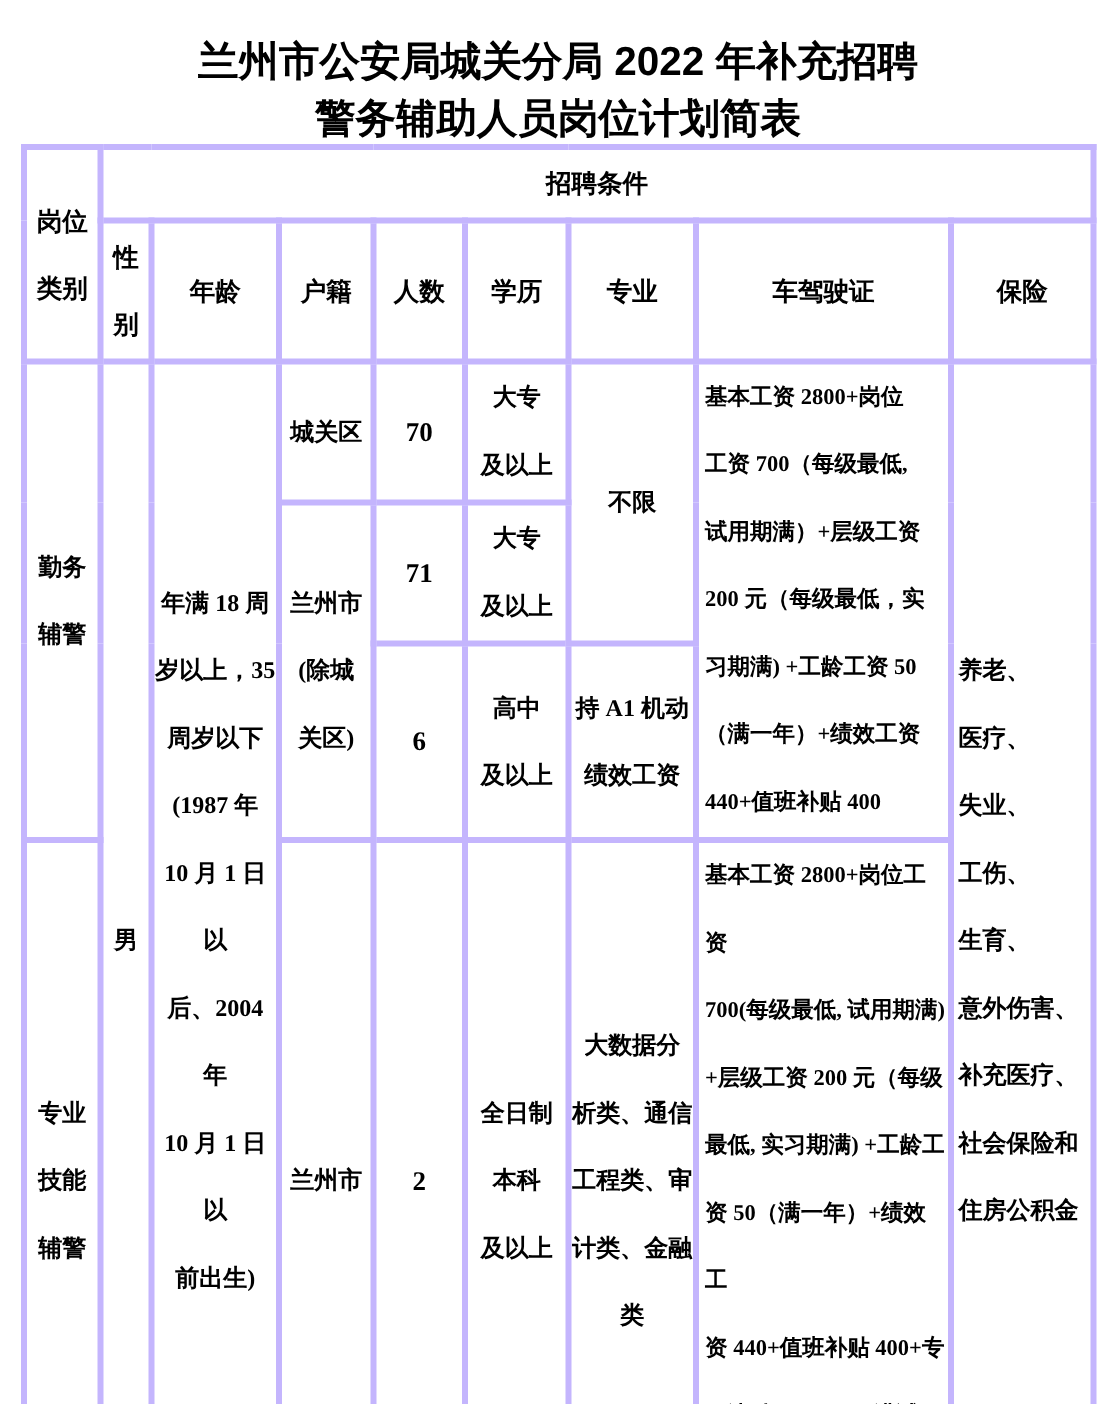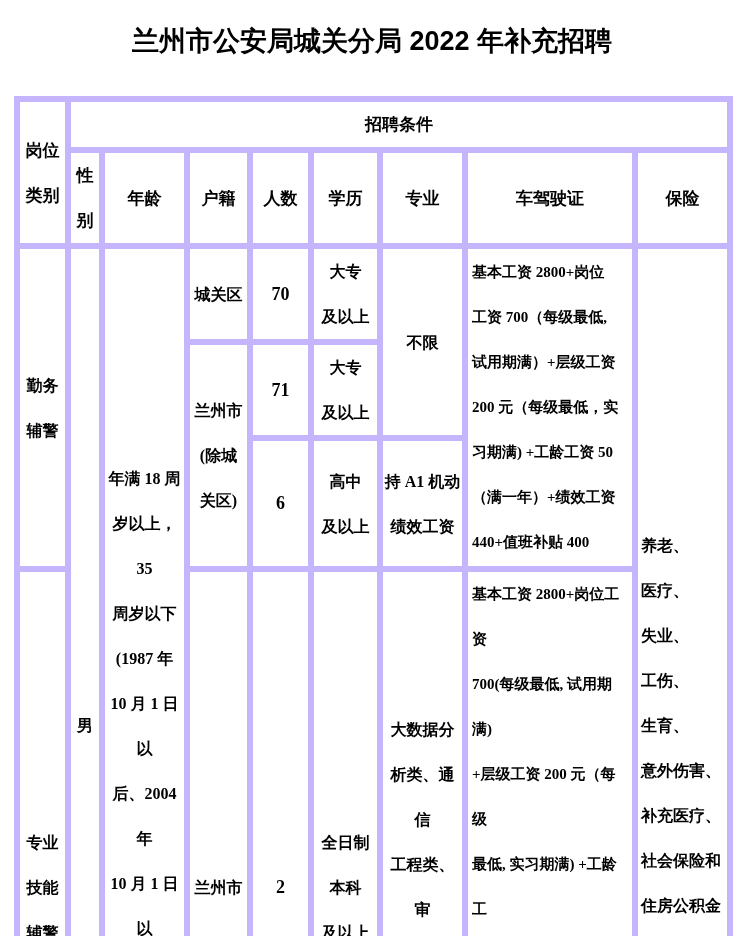--- a/index.html
+++ b/index.html
@@ -2,38 +2,39 @@
 <html><head>
 <meta charset="utf-8">
 <style>
   html,body{margin:0;padding:0;background:#ffffff;}
   .page{position:relative;width:740px;height:936px;background:#ffffff;overflow:hidden;
         font-family:"Liberation Serif",serif;color:#000;}
   .title{position:absolute;top:22px;left:0;width:744px;text-align:center;
          font-family:"Liberation Sans",sans-serif;font-weight:bold;
          font-size:27px;line-height:38px;color:#000;}
   table.sheet{position:absolute;left:14px;top:96px;border-collapse:collapse;table-layout:fixed;}
-  .sheet td,.sheet th{border:6px solid #c4b5fd;white-space:pre-line;text-align:center;
+  .sheet td,.sheet th{border:4px solid #c4b5fd;white-space:pre-line;text-align:center;
          vertical-align:middle;padding:0;color:#000;overflow:hidden;}
   .sheet th{font-family:"Liberation Sans",sans-serif;font-weight:bold;
          font-size:17px;line-height:45px;}
   .sheet td{font-size:16px;line-height:45px;font-weight:bold;}
   td.num{font-size:18px;margin-top:28px;}
   td.salary{text-align:left;font-size:15px;line-height:45px;padding:0 2px 0 4px;margin-top:37px;}
   td.insurance{text-align:left;font-size:16px;padding:0 0 0 3px;}
   tr.rh1{height:47px;} tr.rh2{height:92px;} tr.rb1{height:94px;}
   tr.rb2{height:93px;} tr.rb3{height:131px;} tr.rb4{height:364px;}
 </style>
 </head>
 <body>
 
 <div class="page">
 
   <div class="title">
     <div>兰州市公安局城关分局 2022 年补充招聘</div>
+    <div>警务辅助人员岗位计划简表</div>
   </div>
 
   <table class="sheet">
     <colgroup>
       <col style="width:51px">
         <col style="width:34px">
         <col style="width:85px">
       <col style="width:63px">
         <col style="width:61px">
         <col style="width:69px">

